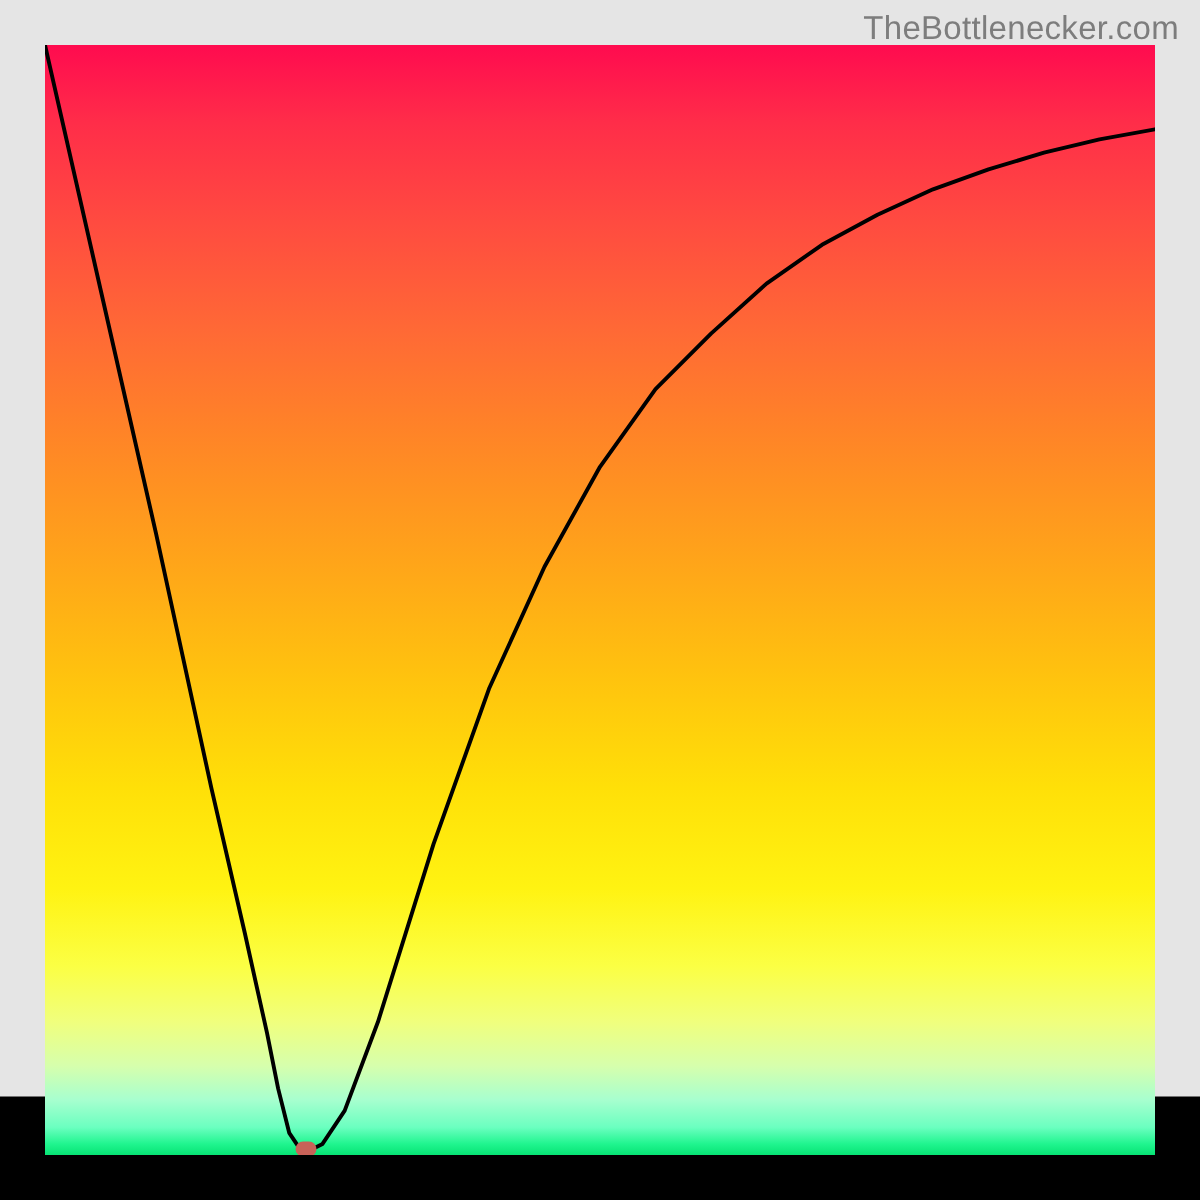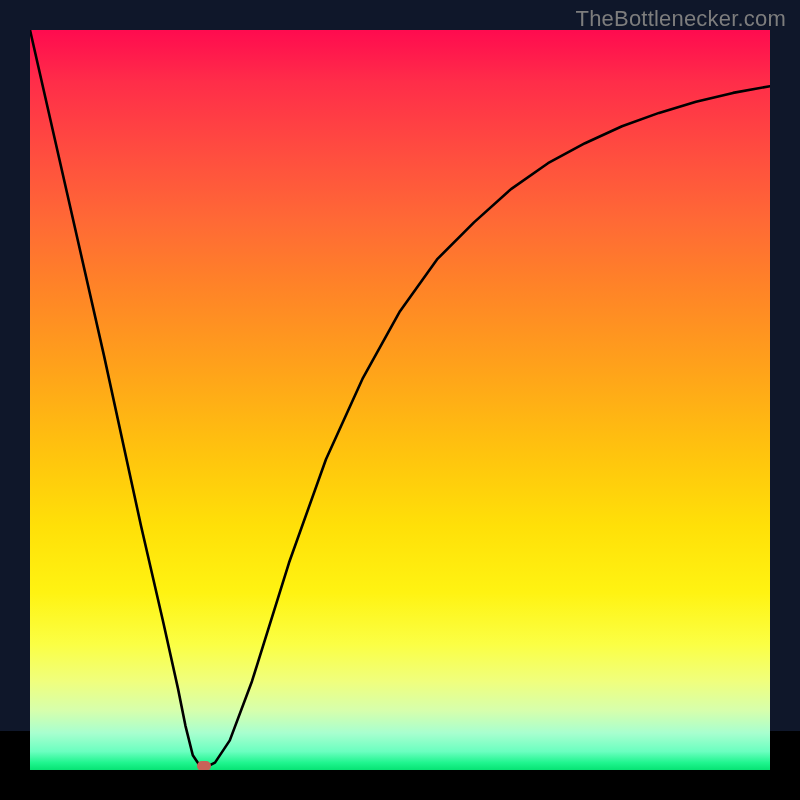--- a/index.html
+++ b/index.html
@@ -7,21 +7,21 @@
     padding: 0;
     width: 800px;
     height: 800px;
     background: #000;
     font-family: Arial, Helvetica, sans-serif;
   }
   .frame {
     position: relative;
     width: 800px;
     height: 731px;
-    background: #0f172a;
+    background: #e5e5e5;
   }
   .plot {
     position: absolute;
     left: 30px;
     top: 30px;
     width: 740px;
     height: 740px;
     overflow: hidden;
   }
   .gradient {

